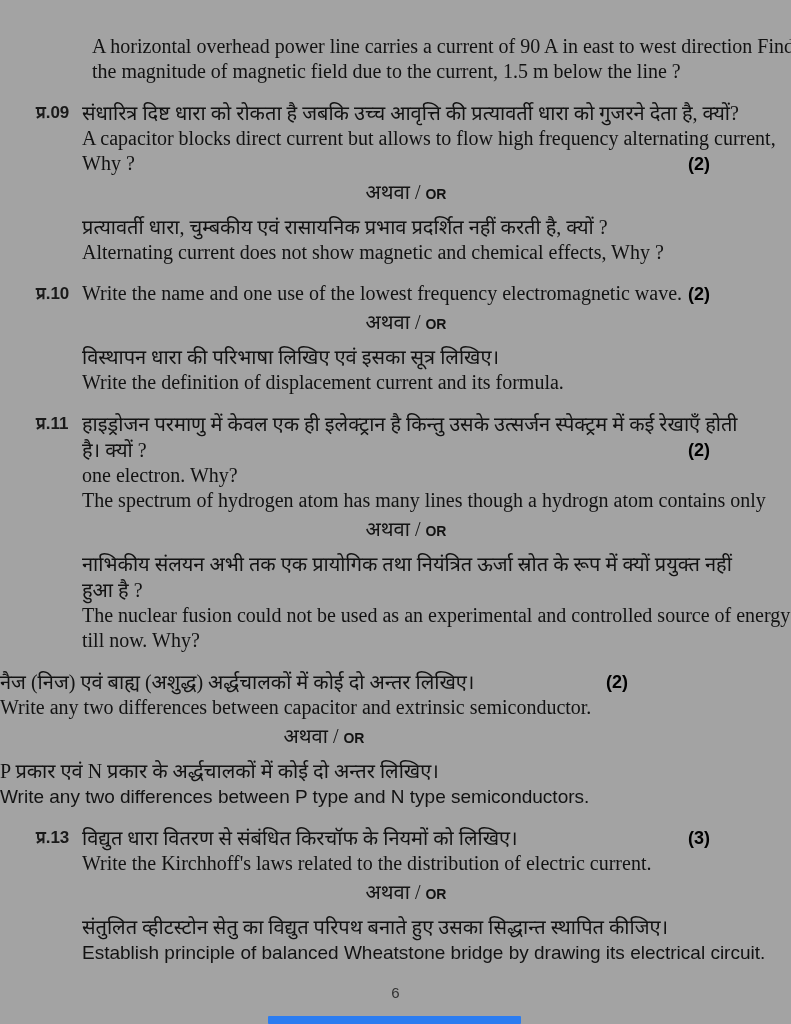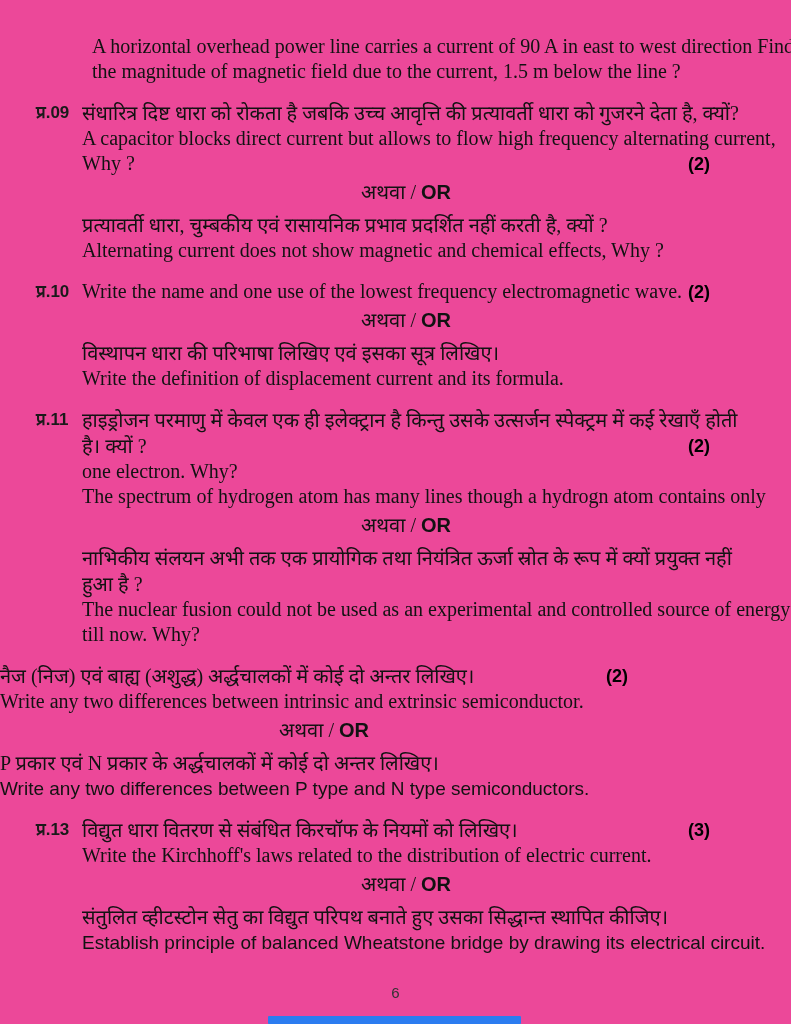--- a/index.html
+++ b/index.html
@@ -1,18 +1,18 @@
 <!DOCTYPE html>
 <html><head>
 <meta charset="utf-8">
 <style>
   html,body { margin:0; padding:0; background:#e8e8e8; }
   .page {
     position:relative; width:791px; height:1024px; margin:0 auto;
-    background:#ec4899; color:#121212; overflow:hidden;
+    background:#a3a3a3; color:#121212; overflow:hidden;
   }
   .content { padding-top:34px; }
   .line { white-space:nowrap; }
   .en  { font:20px/25px "Liberation Serif", serif; }
   .hi  { font:20px/26px "Liberation Serif", serif; }
   .sans{ font:19px/25px "Liberation Sans", sans-serif; }
   .intro { margin-left:92px; width:648px; }
   .q { display:flex; margin-top:16px; }
   .q-num {
     flex:none; width:46px; margin-left:36px;
@@ -21,21 +21,21 @@
   .q-body { width:648px; position:relative; }
   .has-marks { position:relative; }
   .marks {
     position:absolute; right:20px; top:0;
     font:bold 18px/26px "Liberation Sans", sans-serif; color:#000;
   }
   .or-row {
     text-align:center; margin:4px 0 7px 0;
     font:20px/25px "Liberation Serif", serif;
   }
-  .or-latin { font-family:"Liberation Sans", sans-serif; font-weight:bold; font-size:20px; }
+  .or-latin { font-family:"Liberation Sans", sans-serif; font-weight:bold; font-size:14px; }
   .page-num {
     position:absolute; left:0; right:0; bottom:22px; text-align:center;
     font:15px/18px "Liberation Sans", sans-serif; color:#333;
   }
   .scrollbar {
     position:absolute; left:268px; bottom:0; width:253px; height:8px;
     background:#2b7cf0; border-radius:1px;
   }
 </style>
 </head>
@@ -103,21 +103,21 @@
         <div class="line en">till now. Why?</div>
       </div>
     </div>
 
     <div class="q">
       <div class="q-body">
         <div class="line hi has-marks">
           <span>नैज (निज) एवं बाह्य (अशुद्ध) अर्द्धचालकों में कोई दो अन्तर लिखिए।</span>
           <span class="marks">(2)</span>
         </div>
-        <div class="line en">Write any two differences between intrinsic and extrinsic semiconductor.</div>
+        <div class="line en">Write any two differences between capacitor and extrinsic semiconductor.</div>
         <div class="or-row">
           <span>अथवा /</span>
           <span class="or-latin">OR</span>
         </div>
         <div class="line hi">P प्रकार एवं N प्रकार के अर्द्धचालकों में कोई दो अन्तर लिखिए।</div>
         <div class="line sans">Write any two differences between P type and N type semiconductors.</div>
       </div>
     </div>
 
     <div class="q">

